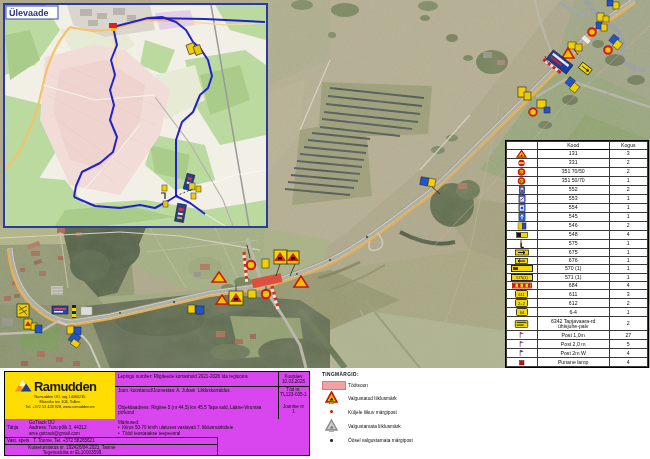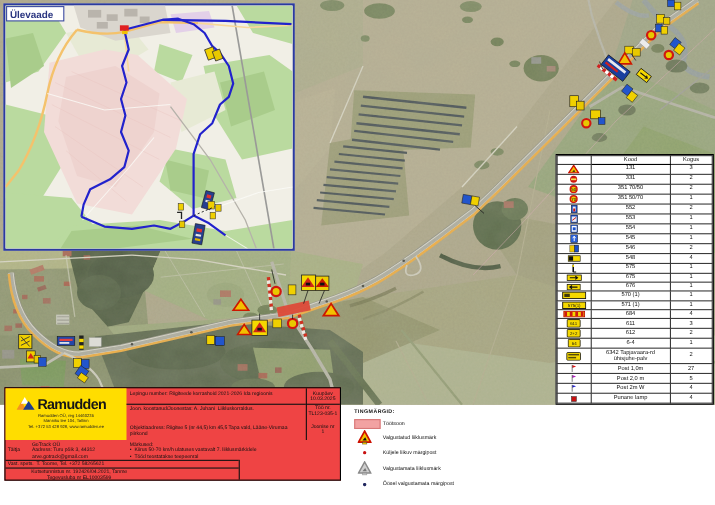--- a/index.html
+++ b/index.html
@@ -777,21 +777,21 @@
                 <rect x="1.5" y="1.5" width="4.5" height="4.5" fill="#c81010" stroke="#333" stroke-width="0.5"></rect>
               </svg>
             </td>
             <td style="padding:0;border:0.55px solid #3a3a3a">Punane lamp</td>
             <td style="padding:0;border:0.55px solid #3a3a3a">4</td>
           </tr>
 </tbody>
 </table>
 </div>
 
-<div class="abs" style="left:4px;top:352px;width:304px;height:83px;background:#ef4444;border:1.2px solid #000;font-size:4.6px;line-height:5.4px;color:#111">
+<div class="abs" style="left:4px;top:371px;width:304px;height:83px;background:#d946ef;border:1.2px solid #000;font-size:4.6px;line-height:5.4px;color:#111">
 
   <div class="abs" style="left:0;top:0;width:110px;height:47px;background:#ffdd00;text-align:center">
 
     <div style="margin-top:5px">
       <svg width="90" height="15" viewBox="0 0 90 15">
         <polygon points="0,14.5 4.5,7 9,14.5" fill="#f59120"></polygon>
         <polygon points="4,9 7.5,3 11,9" fill="#ffffff"></polygon>
         <polygon points="6,14.5 11,6.5 16.5,14.5" fill="#1d3d8f"></polygon>
         <text x="19" y="13.5" font-family="Liberation Sans, sans-serif" font-size="13" font-weight="bold" fill="#161616" letter-spacing="-0.6">Ramudden</text>
       </svg>

